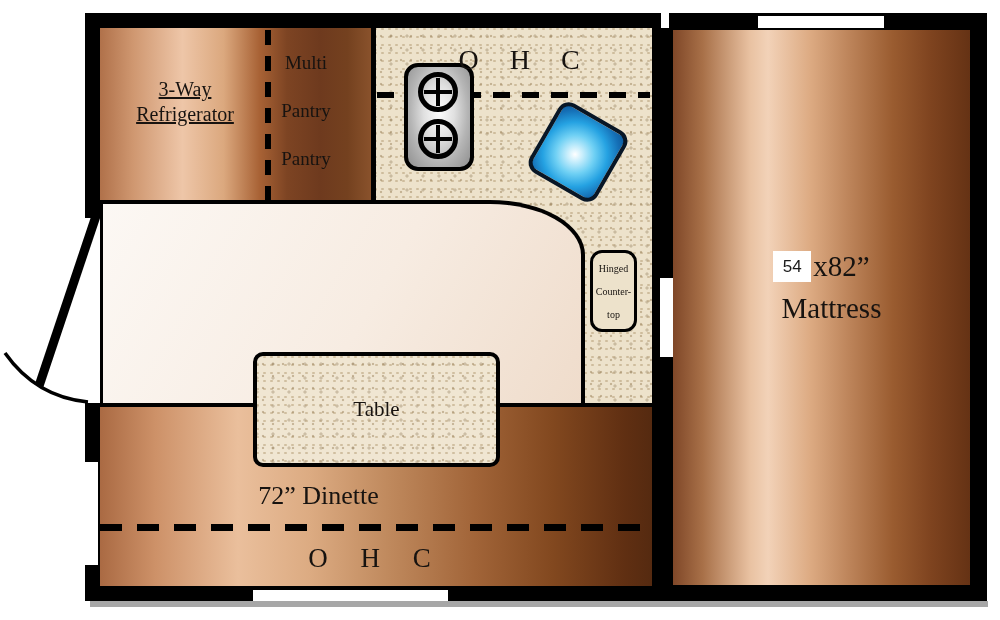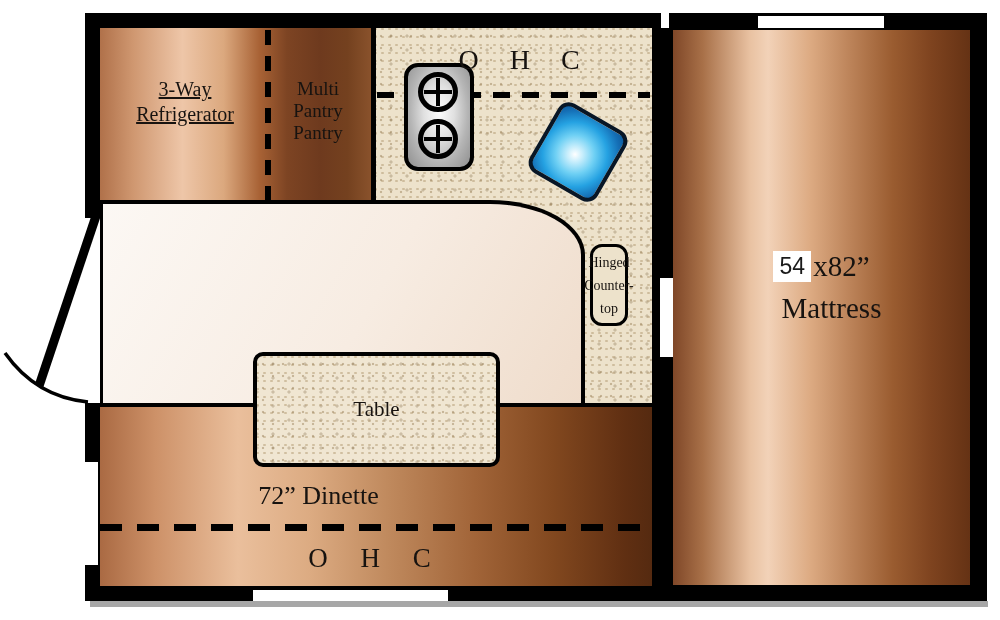--- a/index.html
+++ b/index.html
@@ -38,57 +38,57 @@
   .burner::before{content:"";position:absolute;left:50%;top:1px;bottom:1px;width:4px;margin-left:-2px;background:#000;}
   .burner::after{content:"";position:absolute;top:50%;left:1px;right:1px;height:4px;margin-top:-2px;background:#000;}
   #burner1{left:10px;top:5px;} #burner2{left:10px;top:52px;}
   #sink{left:539px;top:112px;width:78px;height:80px;box-sizing:border-box;border:4px solid #081626;
     border-radius:12px;transform:rotate(30deg);z-index:2;
     background:radial-gradient(circle at 48% 55%,#ffffff 0%,#c8eefc 14%,#6fd0f4 36%,#25a2e2 60%,#156fb6 82%,#0c5494 100%);}
   #floor{left:100px;top:200px;width:485px;height:203px;box-sizing:border-box;z-index:1;
     border-top:4px solid #000;border-right:4px solid #000;border-left:3px solid #000;
     border-top-right-radius:95px 55px;
     background:linear-gradient(120deg,#fcf8f4 0%,#f7ece2 55%,#efdccb 100%);}
-  #hinged-box{left:590px;top:244px;width:38px;height:82px;box-sizing:border-box;border:3px solid #000;
-    border-radius:12px;z-index:2;background-color:#ede2cb;font-size:14px;line-height:23px;}
+  #hinged-box{left:590px;top:250px;width:47px;height:82px;box-sizing:border-box;border:3px solid #000;
+    border-radius:12px;z-index:2;background-color:#ede2cb;font-size:10px;line-height:23px;}
   #dinette{left:100px;top:403px;width:552px;height:183px;box-sizing:border-box;border-top:4px solid #000;z-index:1;
     background:linear-gradient(90deg,#aa6a43 0%,#cd9168 10%,#eabf9c 25%,#dcab82 38%,#c08a5e 52%,#a16438 68%,#82481f 82%,#602f12 95%,#552a10 100%);}
   #table{left:253px;top:352px;width:247px;height:115px;box-sizing:border-box;border:4px solid #000;
     border-radius:10px;z-index:3;background-color:#f0e6d2;font-size:21px;}
   #porta{left:120px;top:408px;width:106px;height:68px;box-sizing:border-box;border:5px dashed #000;
     z-index:3;font-size:16.5px;line-height:21px;font-weight:500;}
   #dinette-label{left:100px;top:480px;width:437px;height:32px;font-size:26px;z-index:4;}
   #dinette-dash{left:100px;top:524px;width:552px;height:7px;z-index:2;
     background:repeating-linear-gradient(90deg,#000 0 22px,transparent 22px 37px);}
   #ohc-bottom{left:100px;top:540px;width:552px;height:36px;font-size:27px;letter-spacing:13px;z-index:4;}
 
   
   #sec-right{left:660px;top:13px;width:327px;height:588px;}
   #mattress{left:673px;top:30px;width:297px;height:555px;
     background:linear-gradient(90deg,#7f4728 0%,#a87048 10%,#e9c2a2 26%,#f2d2b8 32%,#ddab83 46%,#bb8258 60%,#9a5c30 74%,#7e431f 87%,#653214 100%);}
   #bed-text{left:673px;top:250px;width:297px;z-index:4;gap:9px;}
   #bed-size{display:flex;align-items:center;font-size:29px;}
   #size-patch{display:inline-flex;align-items:center;justify-content:center;background:#ffffff;
-    width:38px;height:31px;margin-right:2px;font-family:"Liberation Sans",sans-serif;font-size:23px;color:#1a1a1a;}
+    width:38px;height:31px;margin-right:2px;font-family:"Liberation Sans",sans-serif;font-size:17px;color:#1a1a1a;}
   #mattress-label{font-size:29px;margin-left:20px;}
 
   
   .window{background:#ffffff;z-index:6;}
   #win-top-right{left:758px;top:16px;width:126px;height:12px;}
   #win-divider{left:660px;top:278px;width:13px;height:79px;}
   #win-divider-notch{left:661px;top:13px;width:8px;height:15px;}
   #win-left{left:85px;top:462px;width:13px;height:103px;}
   #win-bottom-left{left:253px;top:590px;width:195px;height:11px;}
   #door-opening{left:85px;top:218px;width:15px;height:185px;background:#ffffff;z-index:6;}
   #door-svg{left:0;top:200px;width:110px;height:215px;z-index:7;}
   #shadow-strip{left:90px;top:601px;width:898px;height:6px;background:#8a8a8a;opacity:.75;z-index:0;}
 
   .lbl{z-index:4;}
   #fridge-label{left:100px;top:72px;width:170px;height:60px;font-size:20px;line-height:25px;text-decoration:underline;}
-  #pantry-label{left:268px;top:76px;width:100px;height:70px;font-size:19px;line-height:22px;}
+  #pantry-label{left:256px;top:76px;width:100px;height:70px;font-size:19px;line-height:22px;gap:26px;}
 </style>
 </head>
 <body>
 
 <div id="canvas">
 
   <div class="abs wall" id="sec-left"></div>
   <div class="abs wall" id="sec-right"></div>
   <div class="abs" id="shadow-strip"></div>
 

